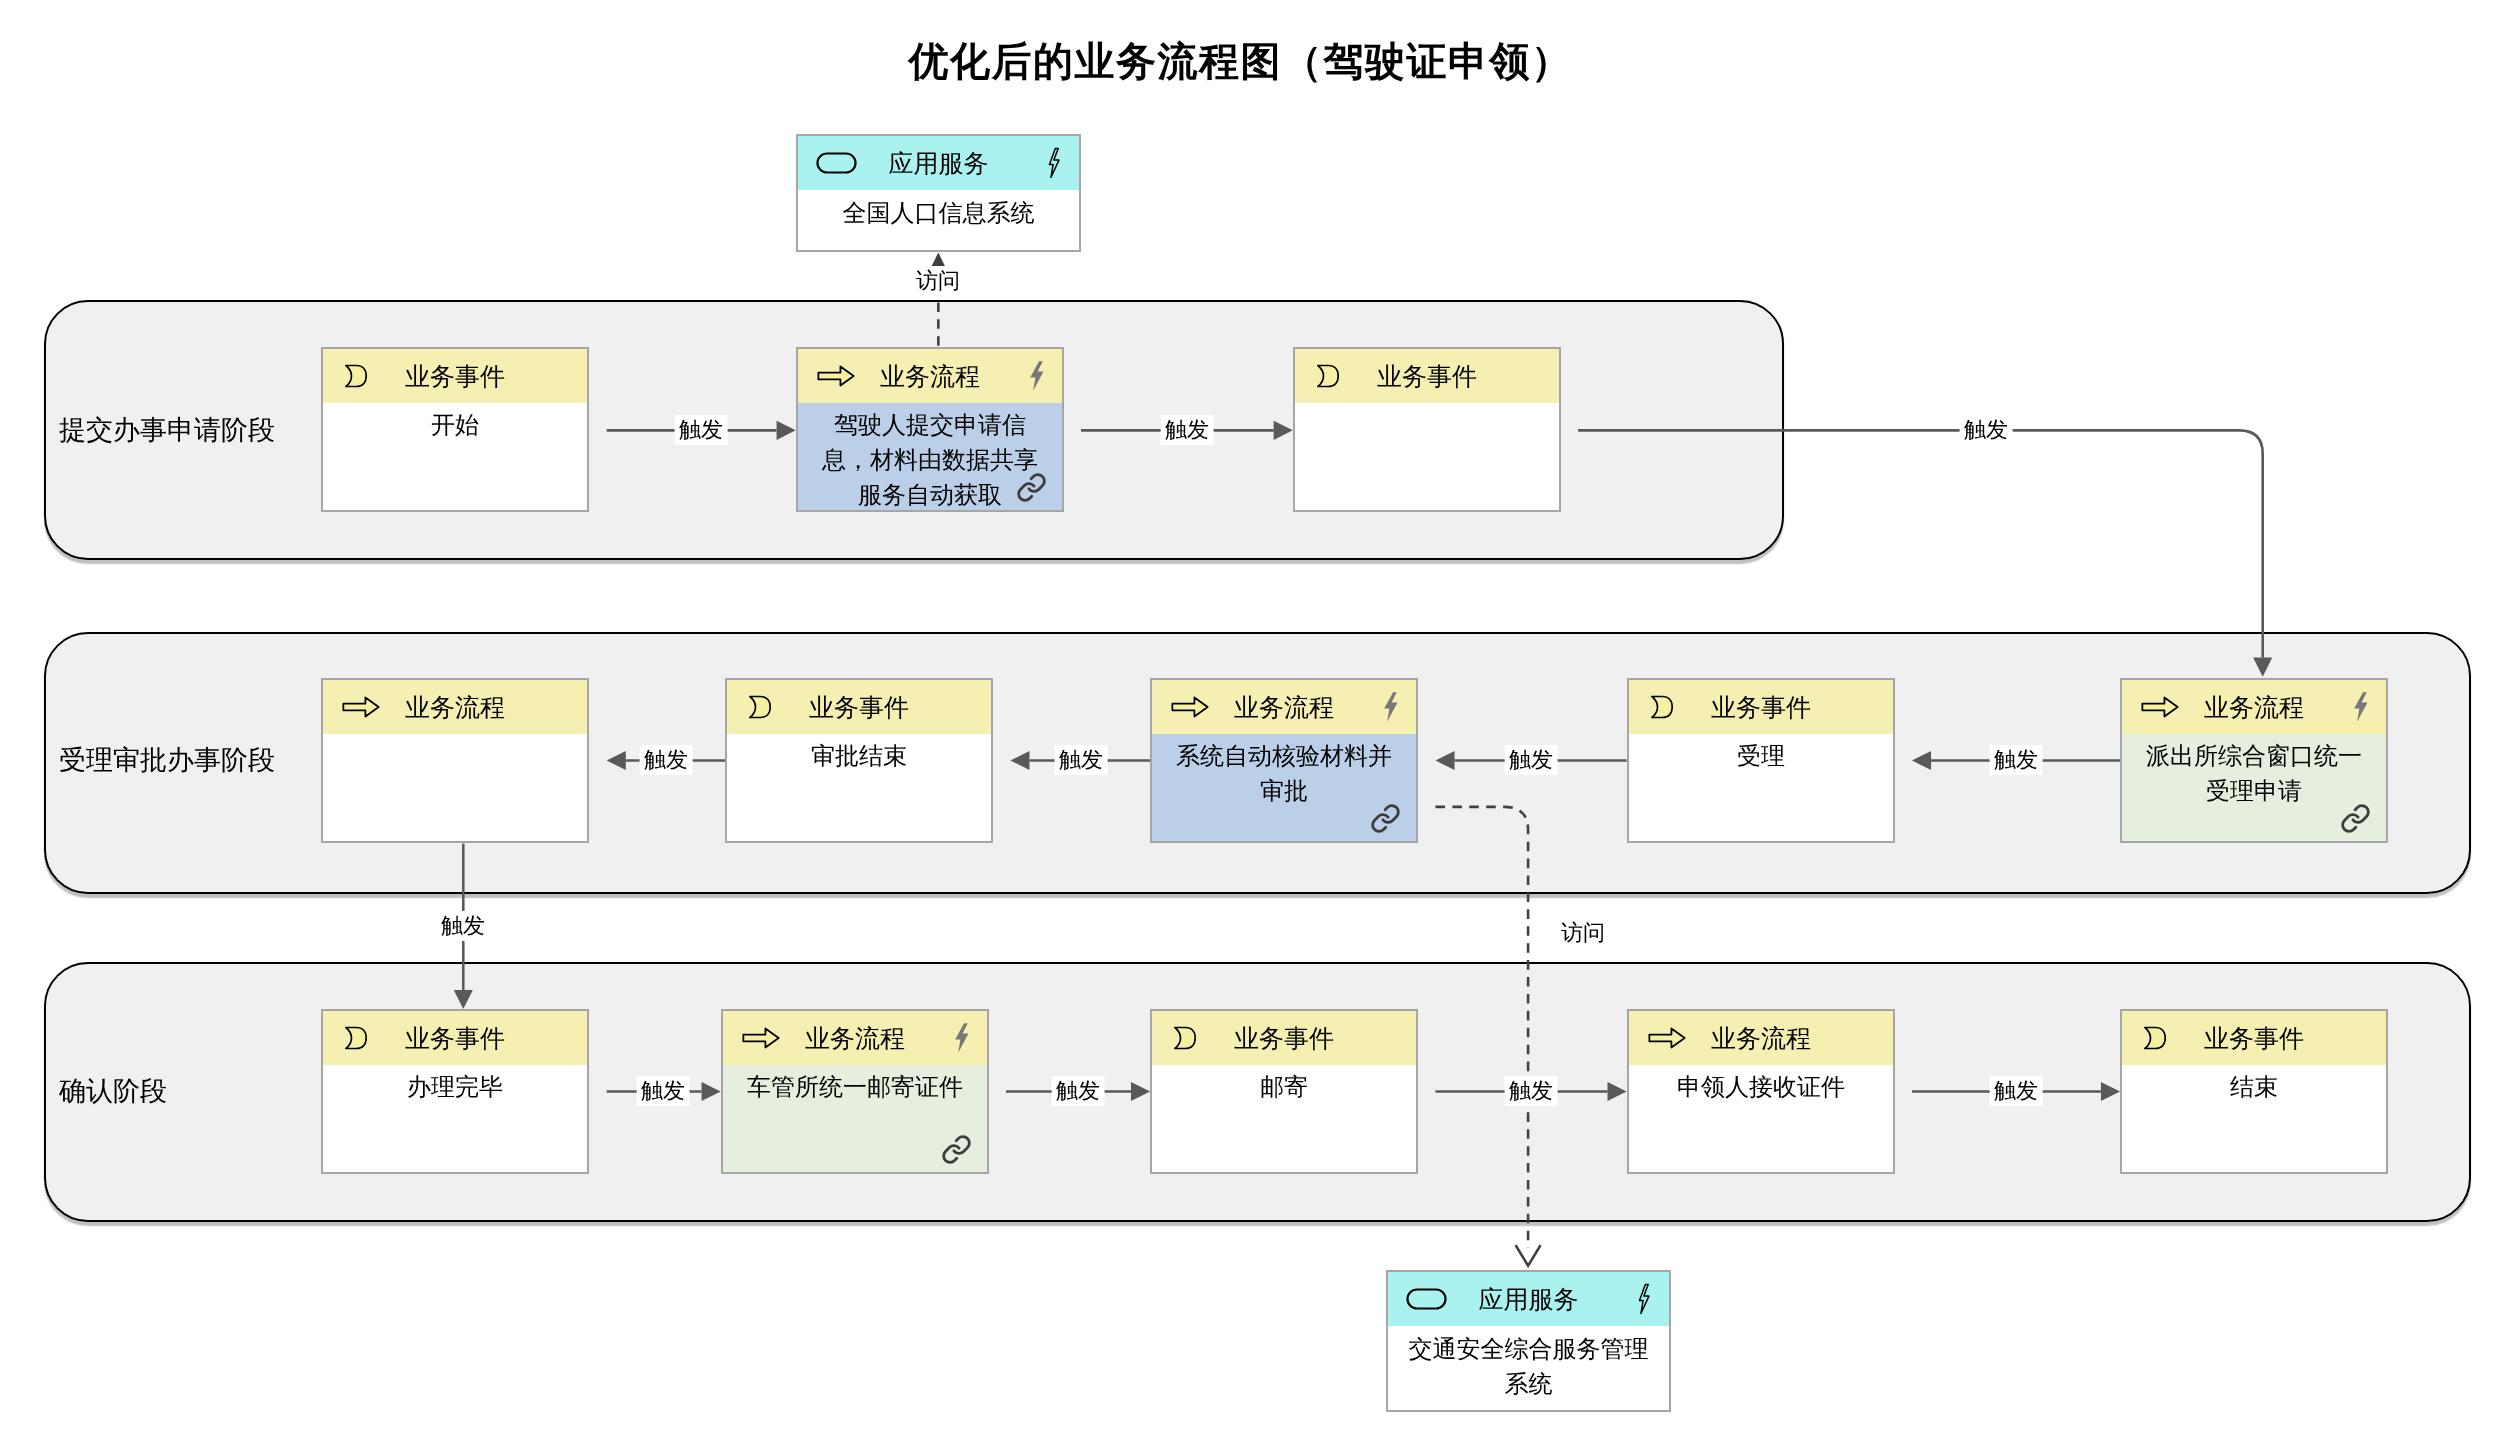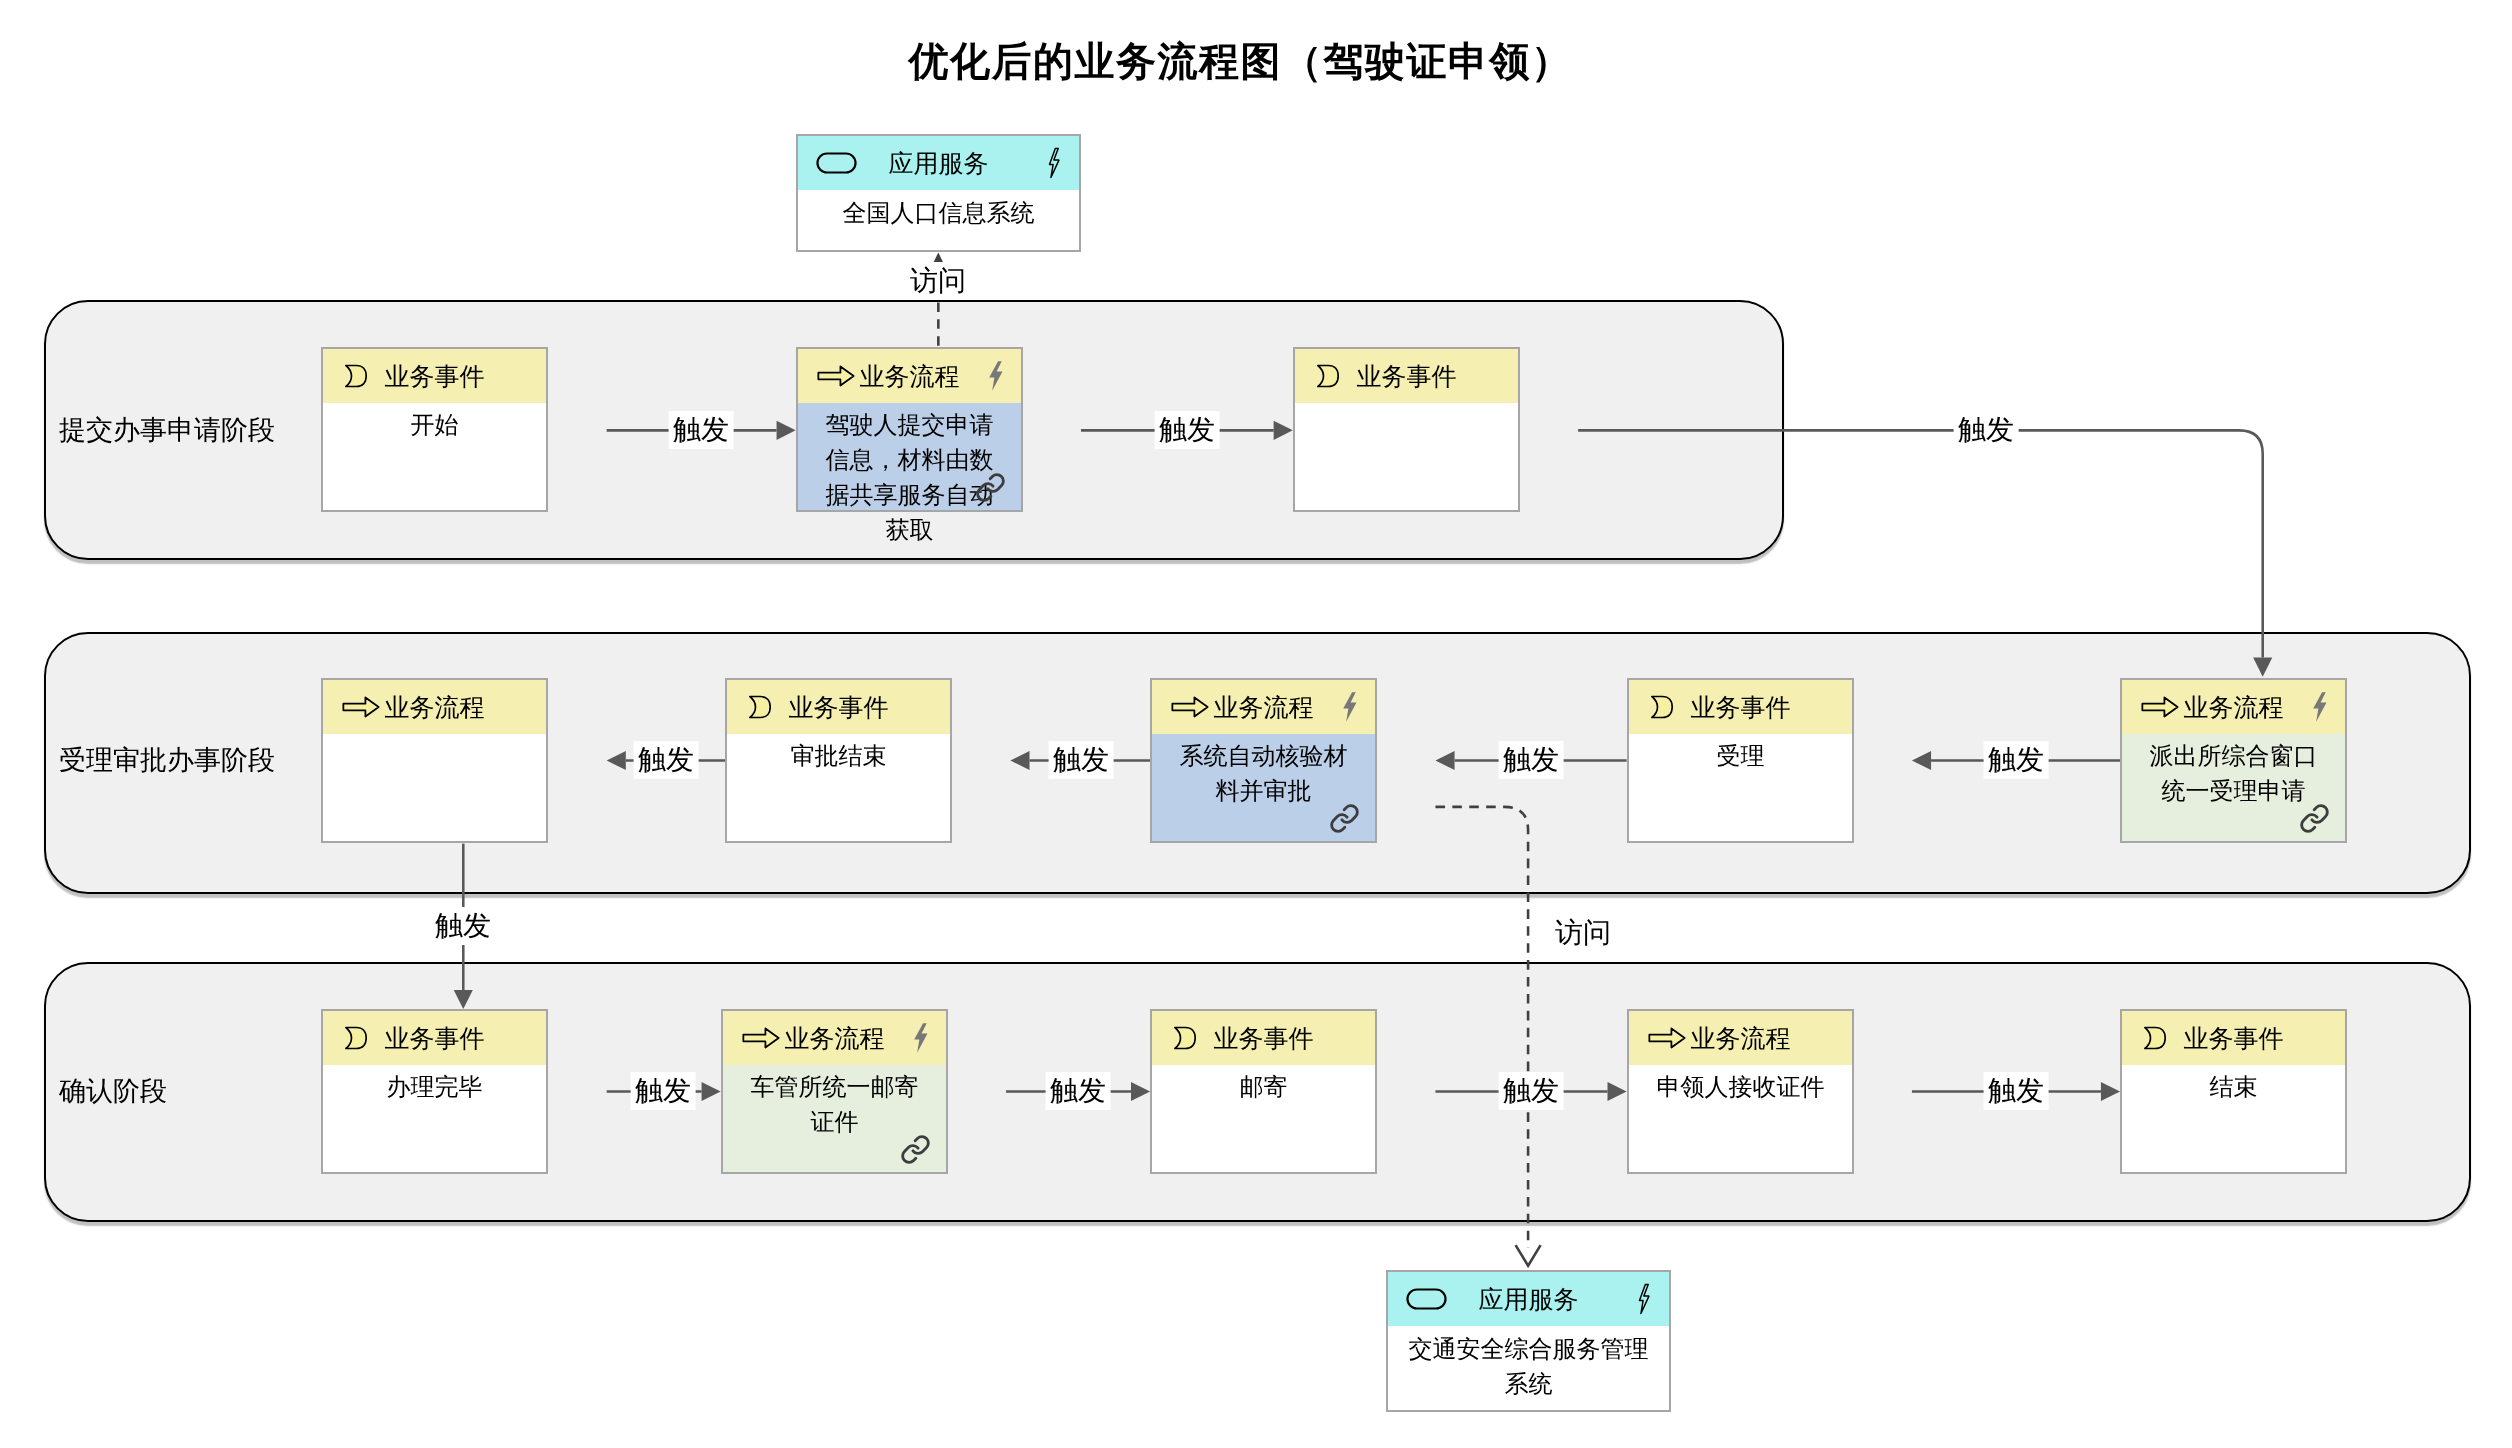--- a/index.html
+++ b/index.html
@@ -4,37 +4,37 @@
 <style>
   html,body{margin:0;padding:0;background:#ffffff;}
   .stage{position:relative;width:2512px;height:1449px;background:#ffffff;
          font-family:"Liberation Sans", sans-serif;color:#000;overflow:hidden;border-radius:21px;}
   .title{position:absolute;left:0;top:34px;width:2481px;text-align:center;
          font-size:40px;font-weight:bold;letter-spacing:1.5px;z-index:3;}
   .lane{position:absolute;background:#f0f0f0;border:2.9px solid #000;border-radius:44px;
         box-shadow:0 3.7px 1.5px rgba(0,0,0,0.25);box-sizing:border-box;z-index:0;}
   .lane-label{position:absolute;left:59px;transform:translateY(-50%);font-size:27px;z-index:2;}
   .conn{position:absolute;left:0;top:0;z-index:1;}
-  .node{position:absolute;box-sizing:border-box;width:227px;height:165px;
+  .node{position:absolute;box-sizing:border-box;width:268px;height:165px;
         border:2.2px solid #a6a6a6;background:#fff;z-index:2;}
   .svc{position:absolute;box-sizing:border-box;border:2.2px solid #a6a6a6;background:#fff;z-index:2;}
   .hdr{position:absolute;top:0;left:0;right:0;height:54px;background:#f5efb2;
        display:flex;align-items:center;justify-content:center;}
   .svc .hdr{height:54px;background:#a9f2f0;}
   .hdr-t{font-size:25px;}
   .bdy{position:absolute;top:54px;left:0;right:0;bottom:0;text-align:center;
        padding:3.7px 19px 0;font-size:24px;line-height:35px;}
   .svc .bdy{top:54px;padding-top:5.9px;font-family:Liberation Serif, serif;}
   .body-blue .bdy{background:#bccfe9;}
   .body-green .bdy{background:#e6eedd;}
   .icon-left{position:absolute;left:17.7px;top:50%;transform:translateY(-50%);line-height:0;}
   .icon-right{position:absolute;right:16px;top:50%;transform:translateY(-50%);line-height:0;}
   .icon-link{position:absolute;right:14.7px;bottom:7.4px;line-height:0;}
   .clabel{position:absolute;transform:translate(-50%,-50%);background:#ffffff;
-          padding:0 4.4px;font-size:28px;white-space:nowrap;z-index:3;}
+          padding:0 4.4px;font-size:22px;white-space:nowrap;z-index:3;}
 </style>
 </head>
 <body>
 
 <div class="stage">
 
   <div class="title">优化后的业务流程图（驾驶证申领）</div>
 
   <div class="lane" style="left:44px;top:300px;width:1740px;height:260px"></div>
   <div class="lane" style="left:44px;top:632px;width:2427px;height:262px"></div>

